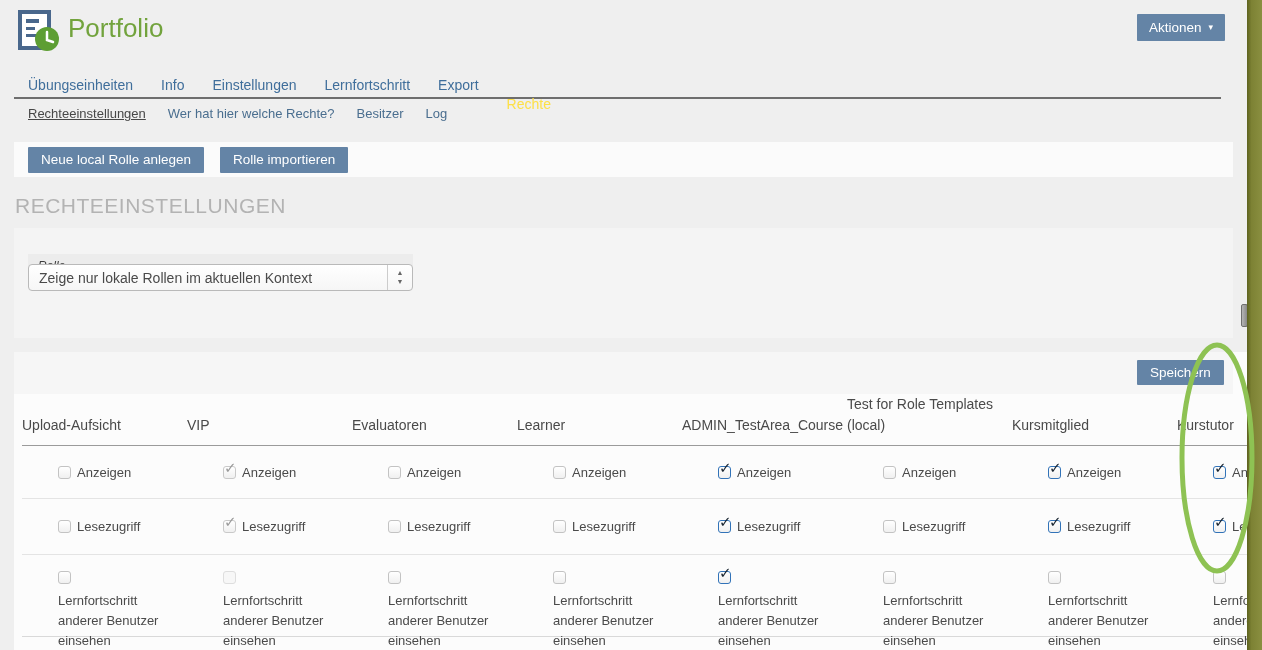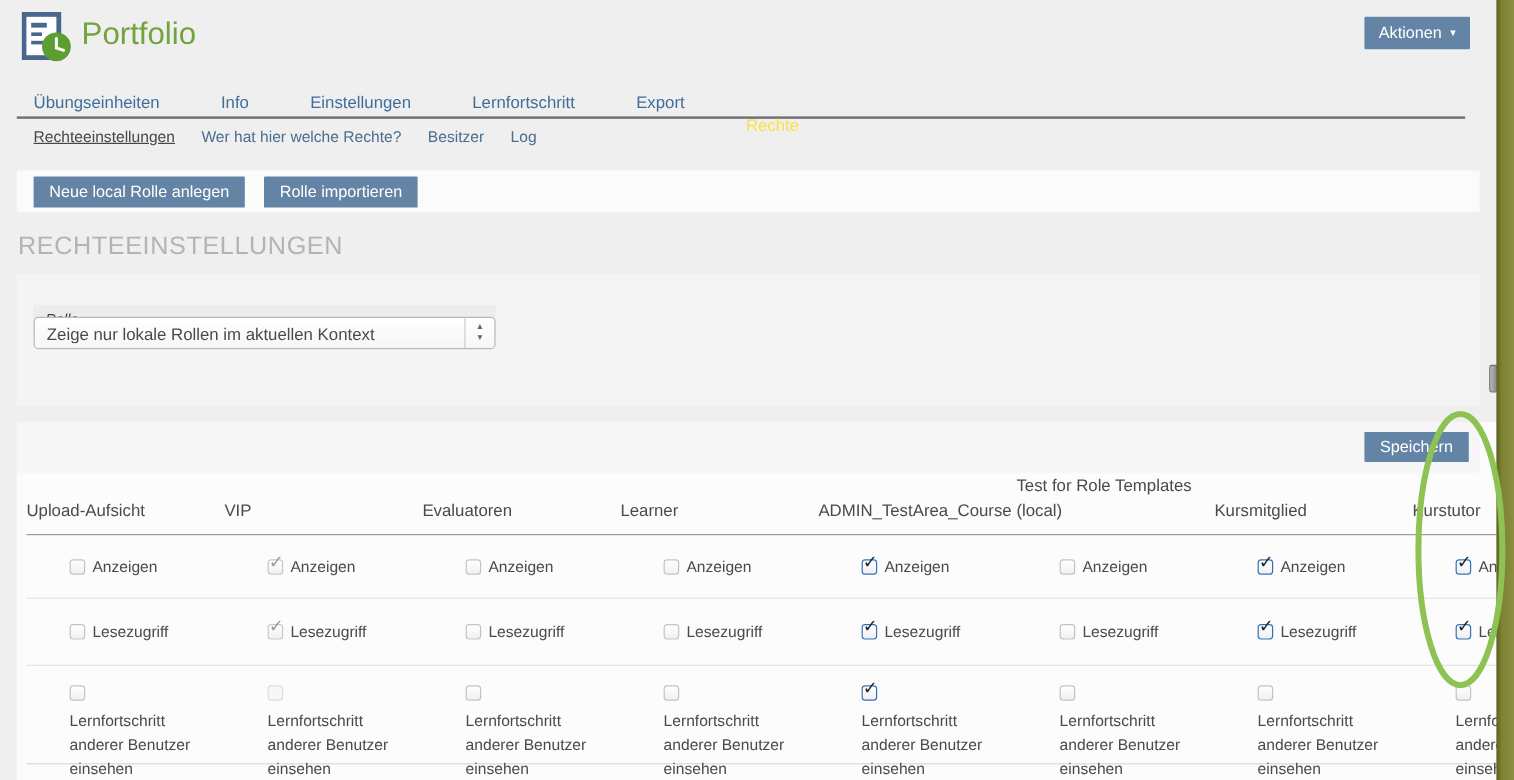--- a/index.html
+++ b/index.html
@@ -18,21 +18,21 @@
   .actions-btn {
     position:absolute; left:1137px; top:14px; height:27px; padding:0 12px;
     background:var(--btn-blue,#6484a6); color:#fff; font-size:13.5px;
     border:none; border-radius:1px; display:flex; align-items:center; gap:7px;
     cursor:pointer;
   }
   .actions-btn .caret { font-size:9px; line-height:1; }
   
   .tabbar {
     position:absolute; left:14px; top:72px; width:1207px; height:25px;
-    border-bottom:2px solid #6e6e6e; display:flex; align-items:stretch;gap:23px;
+    border-bottom:2px solid #6e6e6e; display:flex; align-items:stretch;
   }
   .tab {
     padding:0 14px; display:flex; align-items:center; font-size:14px;
     color:var(--link-blue,#3f6e9b); cursor:pointer; white-space:nowrap;
   }
   .tab.active { background:#6e6e6e; color:#fde047;margin-top:32px; }
   .subtabbar {
     position:absolute; left:28px; top:106px; display:flex; gap:22px;
     font-size:13px;
   }

